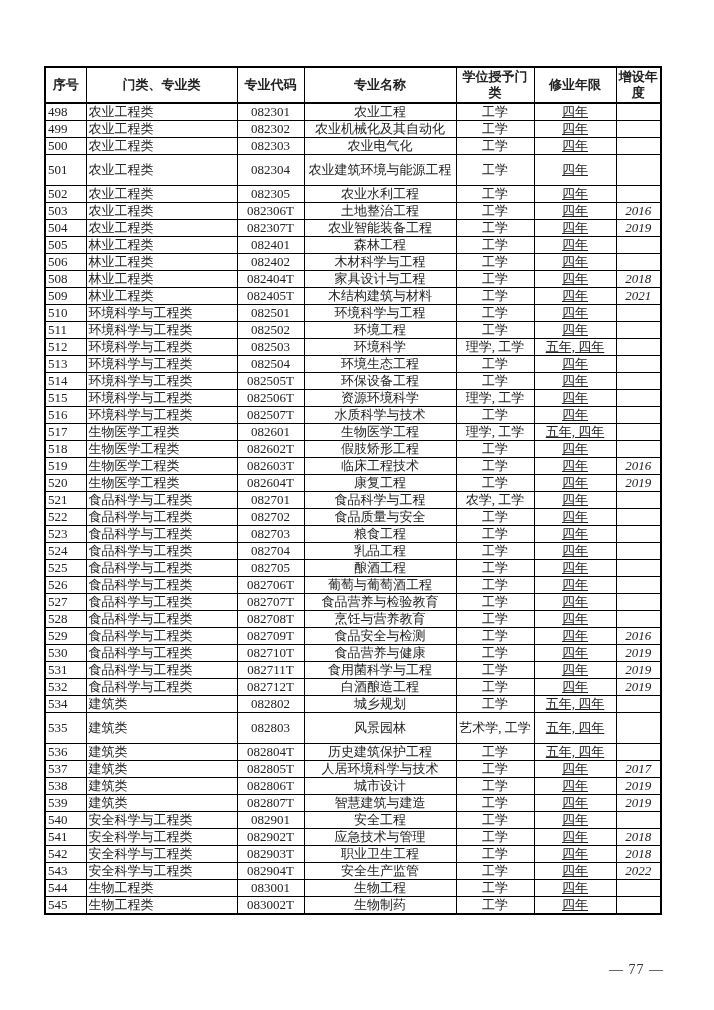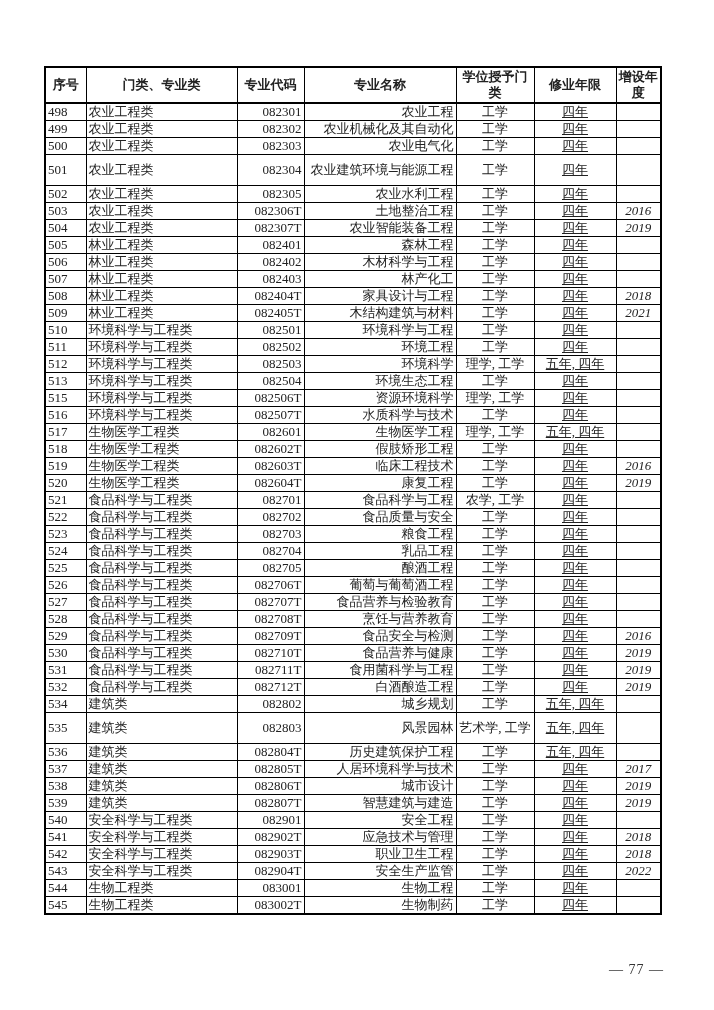--- a/index.html
+++ b/index.html
@@ -48,22 +48,22 @@
     height: 16px;
     padding: 0 2px;
     vertical-align: middle;
     white-space: normal;
   }
   tr.tall td {
     height: 31px;
   }
   td.c-no     { }
   td.c-cat    { text-align: left; padding-left: 3px; }
-  td.c-code   { text-align: right; padding-left: 3px; margin-top: 32px; }
-  td.c-name   { text-align: right; padding-left: 4px; }
+  td.c-code   { text-align: center; padding-left: 3px; margin-top: 32px; }
+  td.c-name   { text-align: center; padding-left: 4px; }
   td.c-deg    { text-align: center; }
   td.c-years  { text-align: center; text-decoration: underline; }
   td.c-added  { text-align: center; font-style: italic; }
   .page-number {
     position: absolute;
     top: 962px;
     right: 50px;
     font-family: "Liberation Serif", serif;
     font-size: 14px;
     color: #333333;
@@ -171,29 +171,20 @@
         <tr>
           <td class="c-no">506</td>
           <td class="c-cat">林业工程类</td>
           <td class="c-code">082402</td>
           <td class="c-name">木材科学与工程</td>
           <td class="c-deg">工学</td>
           <td class="c-years">四年</td>
           <td class="c-added"></td>
         </tr>
         <tr>
-          <td class="c-no">507</td>
-          <td class="c-cat">林业工程类</td>
-          <td class="c-code">082403</td>
-          <td class="c-name">林产化工</td>
-          <td class="c-deg">工学</td>
-          <td class="c-years">四年</td>
-          <td class="c-added"></td>
-        </tr>
-        <tr>
           <td class="c-no">508</td>
           <td class="c-cat">林业工程类</td>
           <td class="c-code">082404T</td>
           <td class="c-name">家具设计与工程</td>
           <td class="c-deg">工学</td>
           <td class="c-years">四年</td>
           <td class="c-added">2018</td>
         </tr>
         <tr>
           <td class="c-no">509</td>
@@ -229,20 +220,29 @@
           <td class="c-name">环境科学</td>
           <td class="c-deg">理学, 工学</td>
           <td class="c-years">五年, 四年</td>
           <td class="c-added"></td>
         </tr>
         <tr>
           <td class="c-no">513</td>
           <td class="c-cat">环境科学与工程类</td>
           <td class="c-code">082504</td>
           <td class="c-name">环境生态工程</td>
+          <td class="c-deg">工学</td>
+          <td class="c-years">四年</td>
+          <td class="c-added"></td>
+        </tr>
+        <tr>
+          <td class="c-no">514</td>
+          <td class="c-cat">环境科学与工程类</td>
+          <td class="c-code">082505T</td>
+          <td class="c-name">环保设备工程</td>
           <td class="c-deg">工学</td>
           <td class="c-years">四年</td>
           <td class="c-added"></td>
         </tr>
         <tr>
           <td class="c-no">515</td>
           <td class="c-cat">环境科学与工程类</td>
           <td class="c-code">082506T</td>
           <td class="c-name">资源环境科学</td>
           <td class="c-deg">理学, 工学</td>

